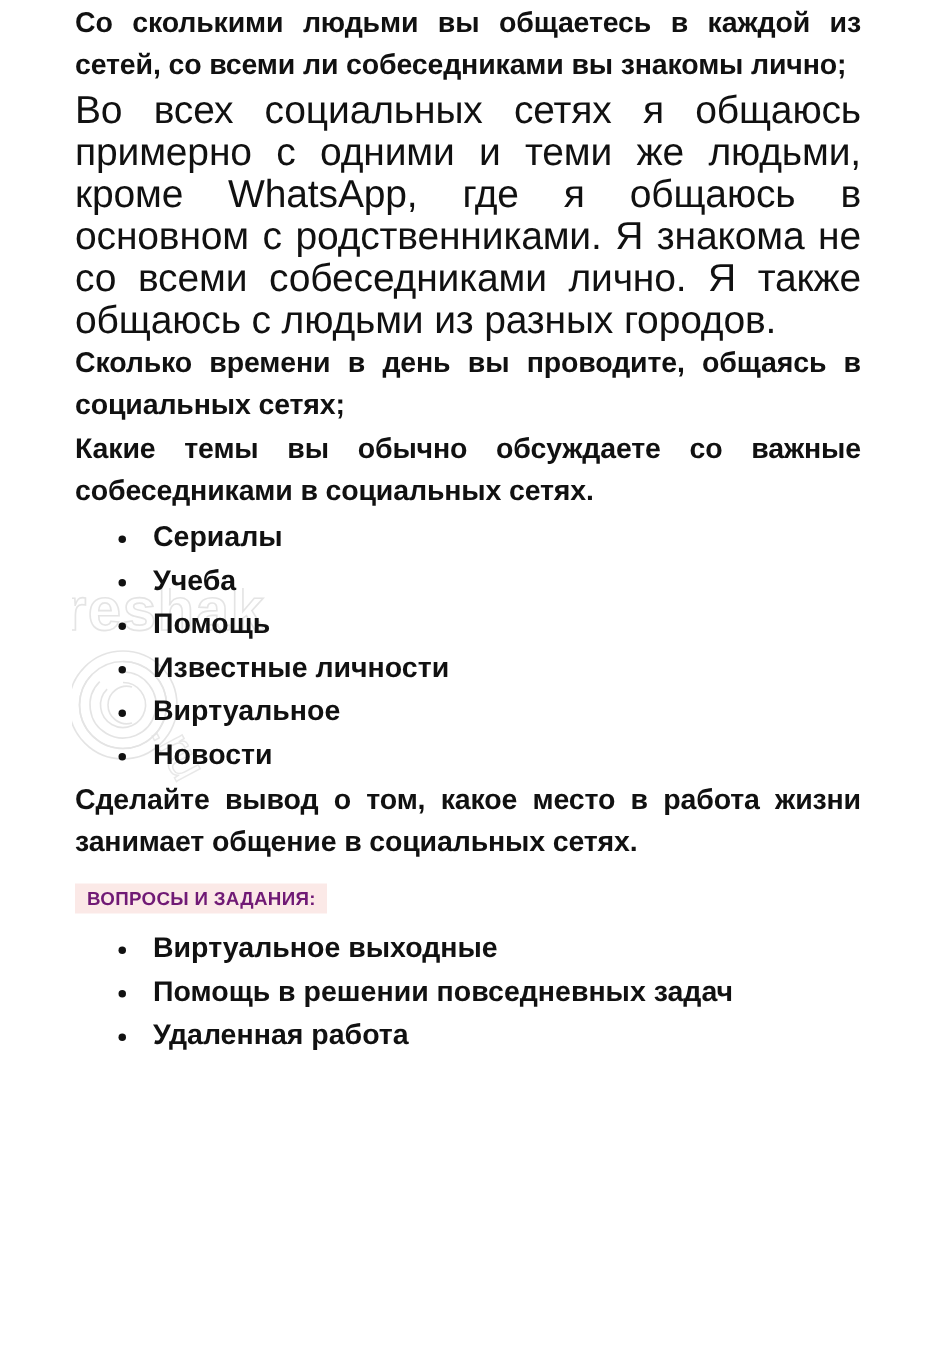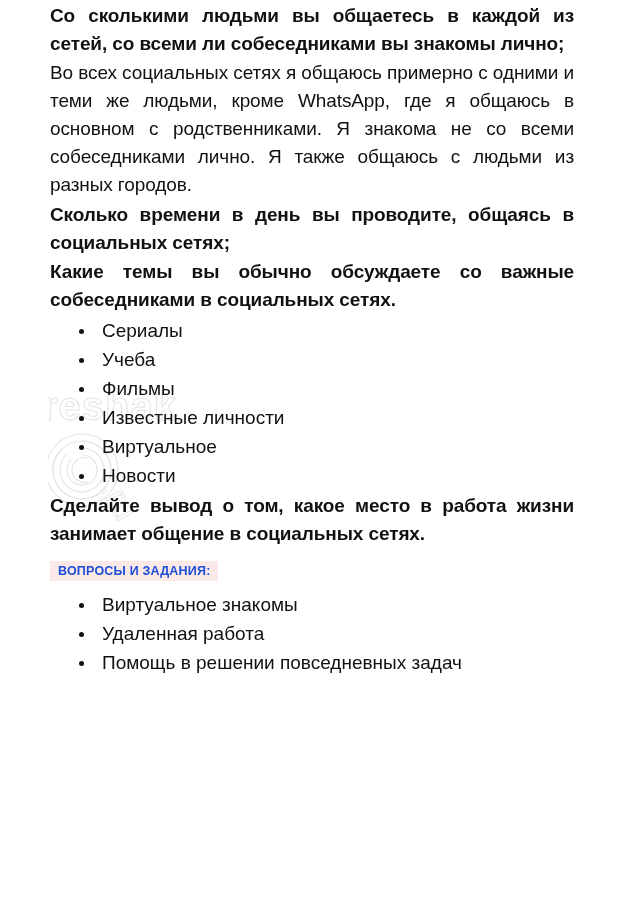--- a/index.html
+++ b/index.html
@@ -45,21 +45,21 @@
   .q {
     font-size: 19px;
     line-height: 28px;
     font-weight: bold;
     text-align: justify;
     text-align-last: left;
     margin: 0 0 1px 0;
     letter-spacing: -0.1px;
   }
   .a {
-    font-size: 19px;
+    font-size: 26px;
     line-height: 28px;
     font-weight: normal;
     text-align: justify;
     text-align-last: left;
     margin: 0 0 2px 0;
     letter-spacing: -0.1px;
   }
 
   
   ul.bullets {
@@ -67,40 +67,41 @@
     margin: 2px 0 2px 0;
     padding: 0;
   }
   ul.bullets li {
     position: relative;
     font-size: 19px;
     line-height: 29px;
     padding-left: 52px;
     margin: 0;
     white-space: nowrap;
+    font-weight: bold;
   }
   ul.bullets li::before {
     content: "";
     position: absolute;
     left: 29px;
     top: 13px;
     width: 5px;
     height: 5px;
     background: #111111;
     border-radius: 50%;
   }
 
   
   .badge-row {
     margin: 13px 0 9px 0;
   }
   .badge {
     display: inline-block;
     background: #fbe9e7;
-    color: #1d4ed8;
+    color: #701a75;
     font-size: 12.5px;
     font-weight: bold;
     line-height: 20px;
     padding: 0 7px 0 8px;
     letter-spacing: 0.2px;
     text-transform: uppercase;
     white-space: nowrap;
   }
 </style>
 </head>
@@ -124,27 +125,27 @@
   </div>
 
   <div id="content">
       <p class="q">Со сколькими людьми вы общаетесь в каждой из сетей, со всеми ли собеседниками вы знакомы лично;</p>
       <p class="a">Во всех социальных сетях я общаюсь примерно с одними и теми же людьми, кроме WhatsApp, где я общаюсь в основном с родственниками. Я знакома не со всеми собеседниками лично. Я также общаюсь с людьми из разных городов.</p>
       <p class="q">Сколько времени в день вы проводите, общаясь в социальных сетях;</p>
       <p class="q">Какие темы вы обычно обсуждаете со важные собеседниками в социальных сетях.</p>
       <ul class="bullets">
         <li>Сериалы</li>
         <li>Учеба</li>
-        <li>Фильмы</li>
+        <li>Помощь</li>
         <li>Известные личности</li>
         <li>Виртуальное</li>
         <li>Новости</li>
       </ul>
       <p class="q">Сделайте вывод о том, какое место в работа жизни занимает общение в социальных сетях.</p>
       <div class="badge-row"><span class="badge">Вопросы и задания:</span></div>
       <ul class="bullets">
-        <li>Виртуальное знакомы</li>
+        <li>Виртуальное выходные</li>
+        <li>Помощь в решении повседневных задач</li>
         <li>Удаленная работа</li>
-        <li>Помощь в решении повседневных задач</li>
       </ul>
     </div>
 
 </div>
 
 </body></html>

